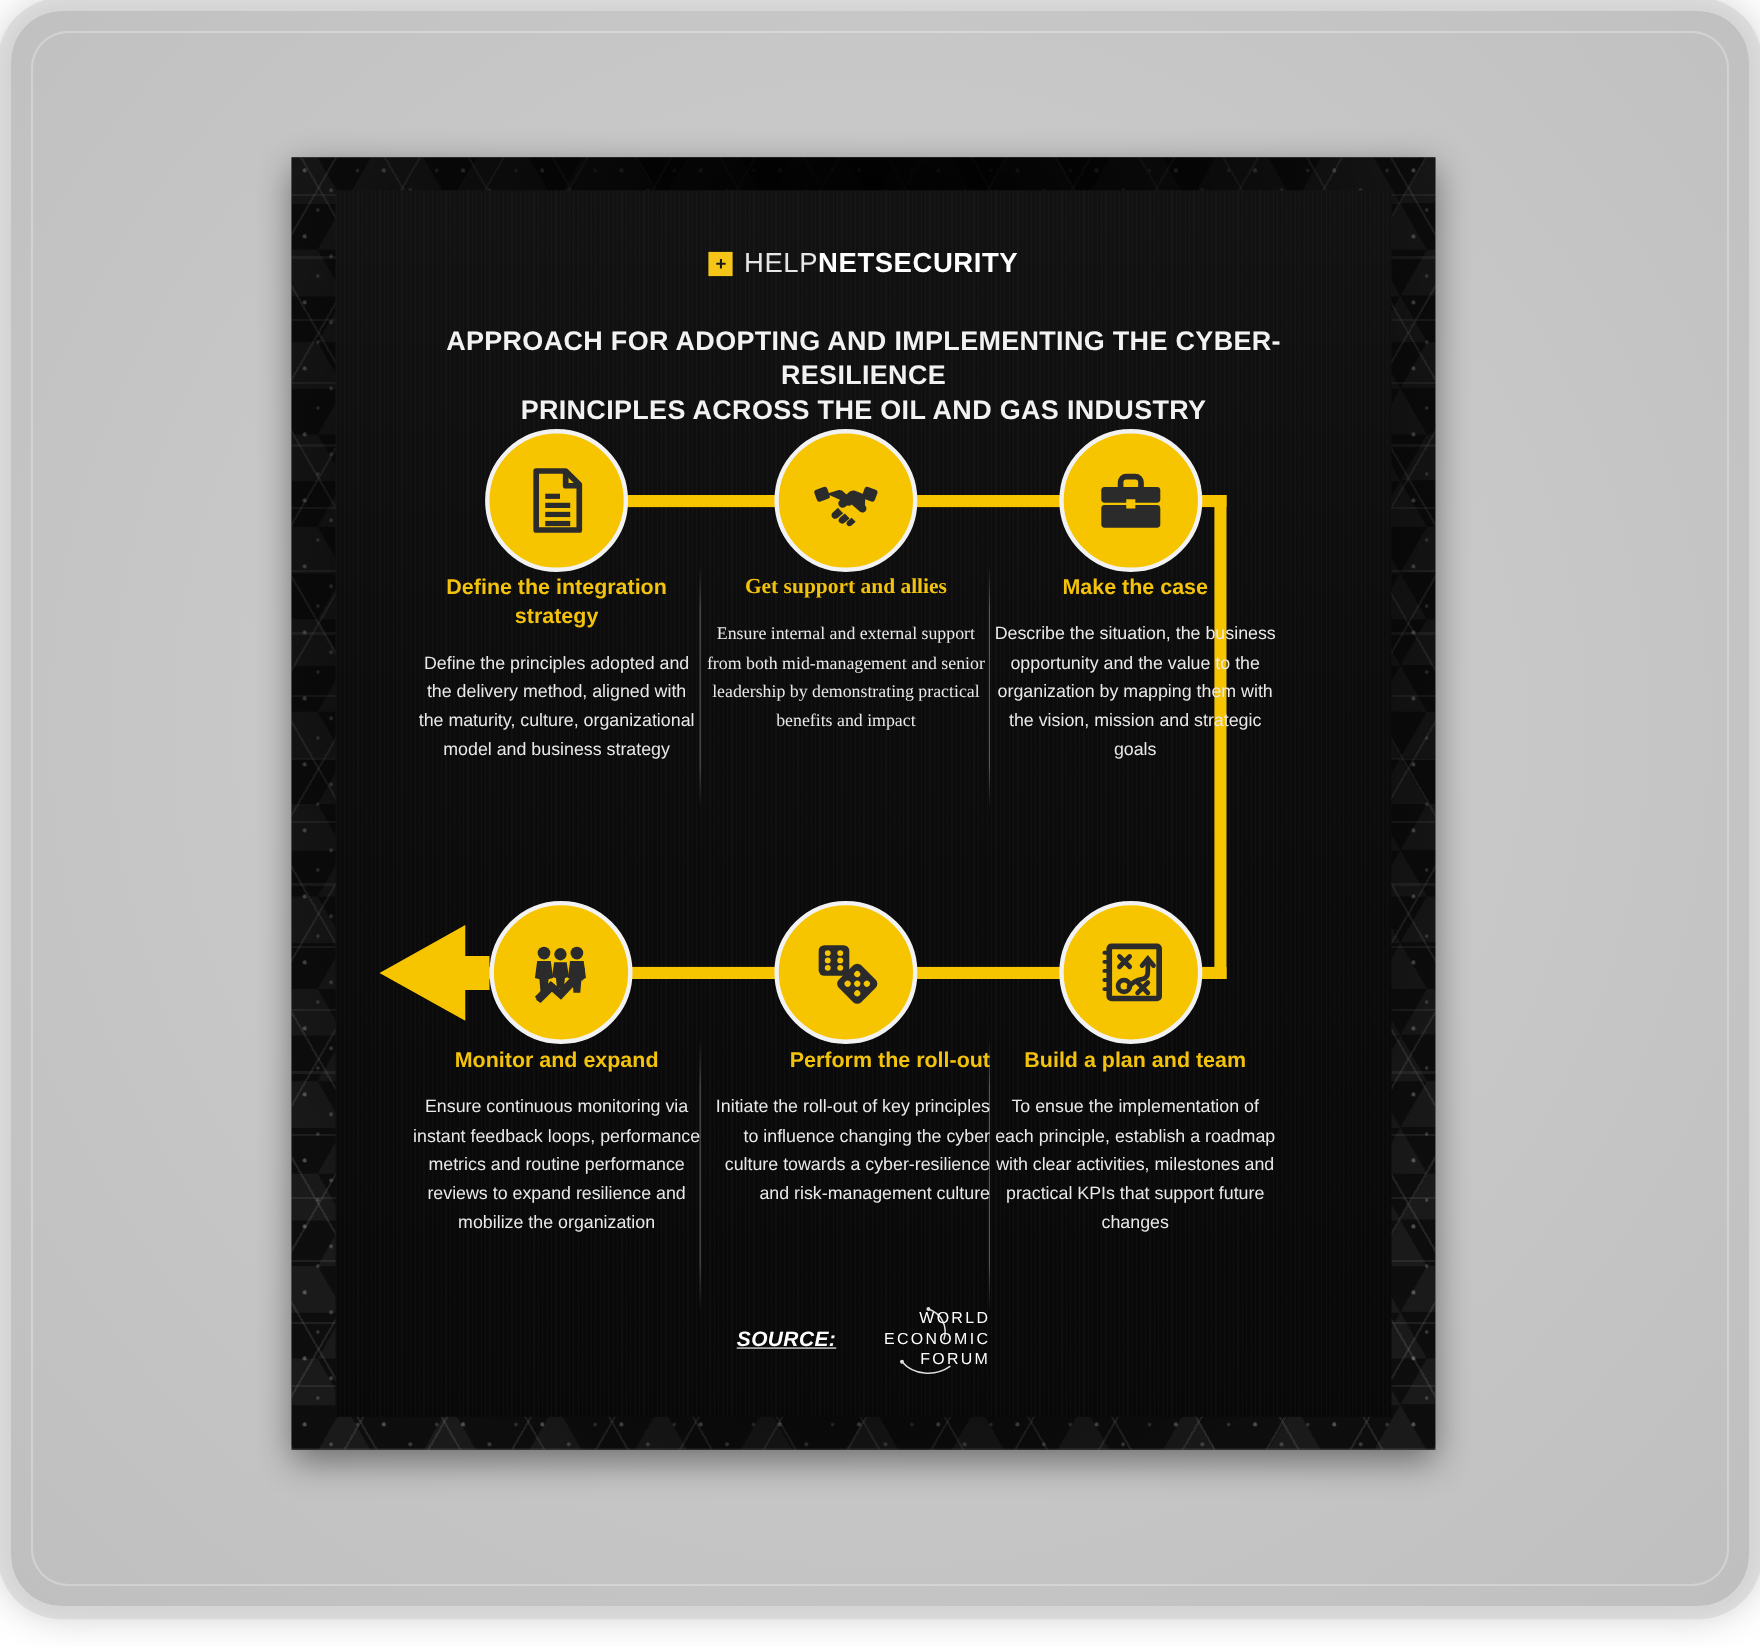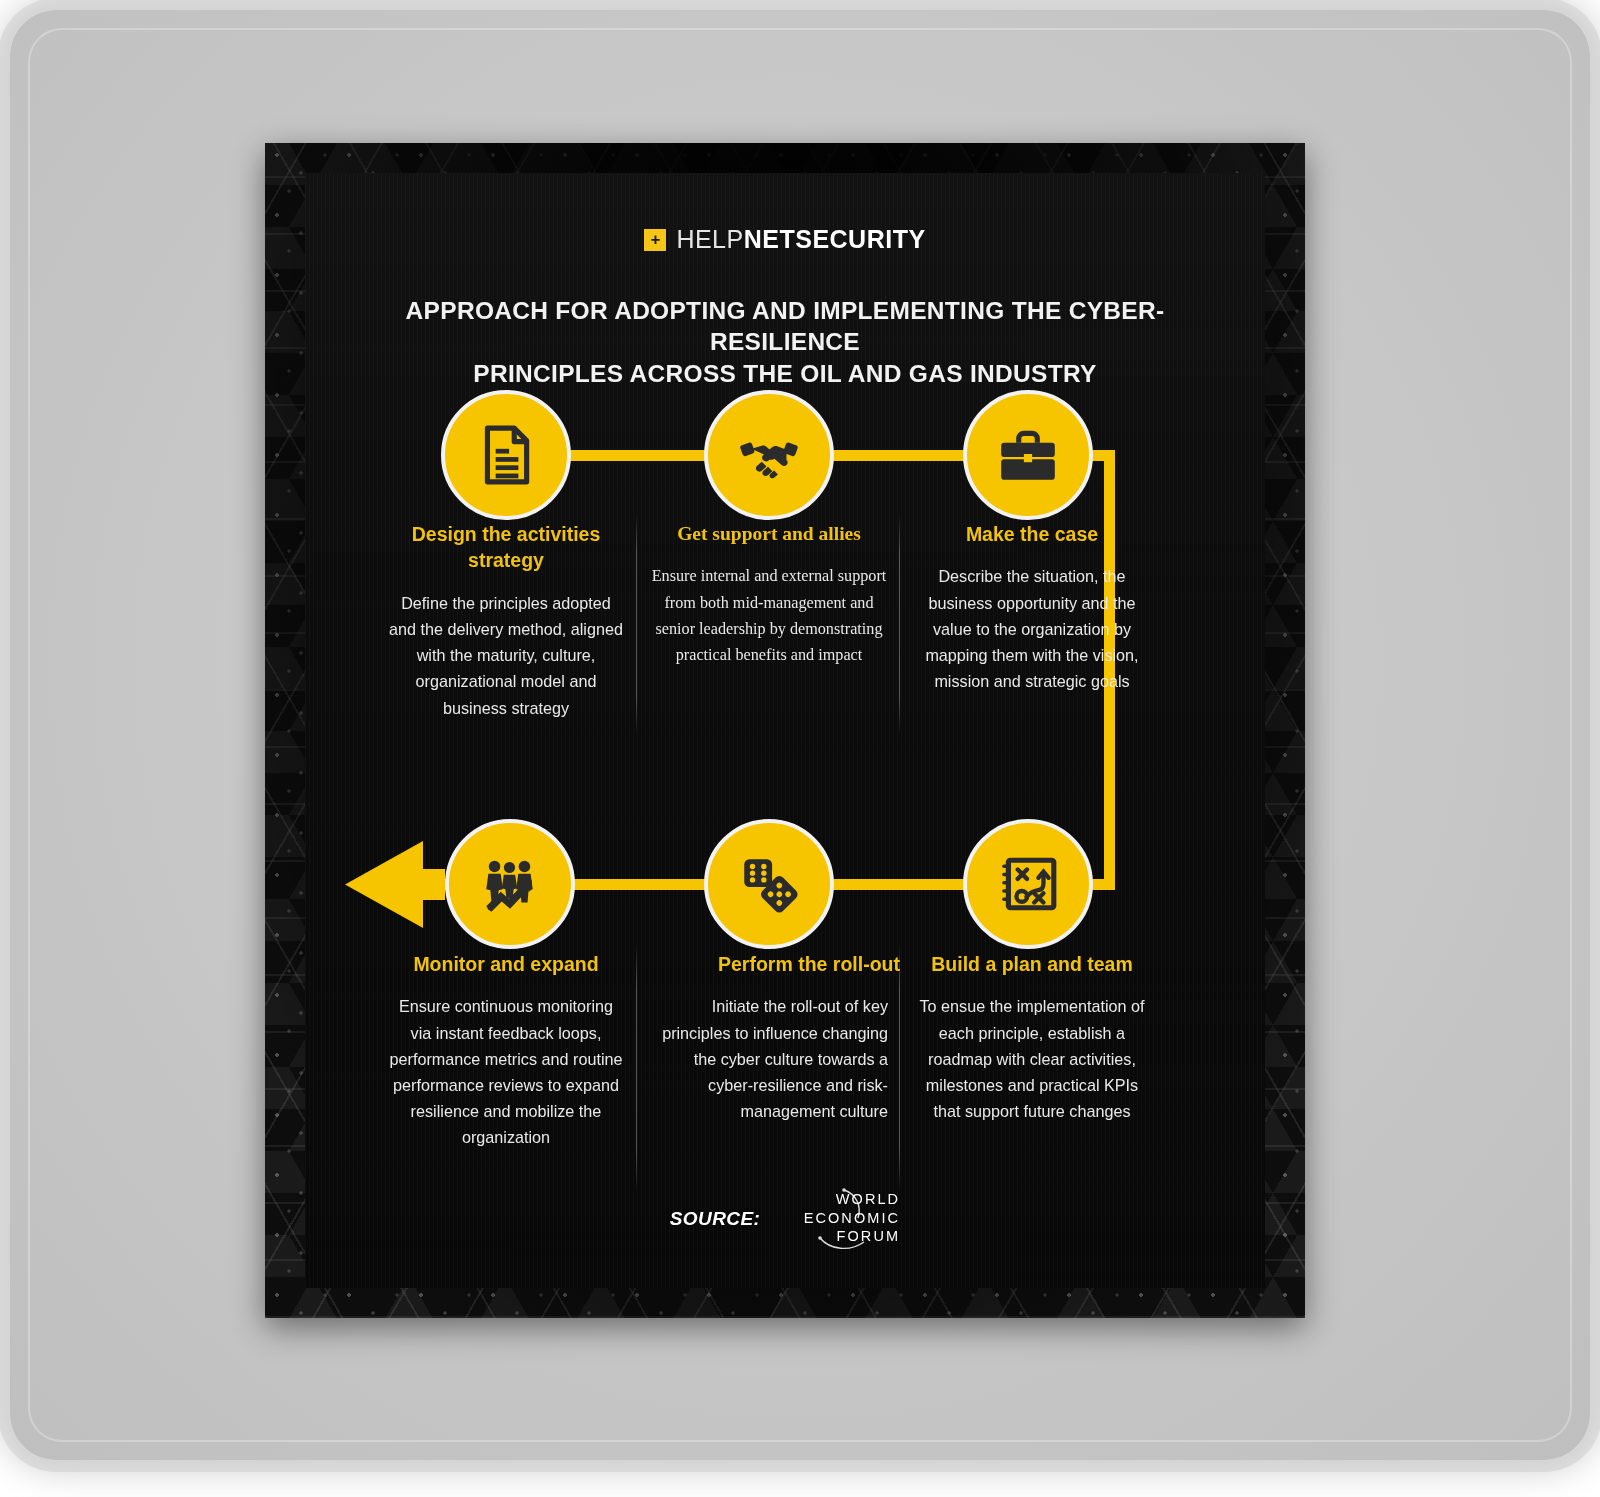--- a/index.html
+++ b/index.html
@@ -98,33 +98,33 @@
   .node svg{width:66px;height:66px;display:block;}
 
   
   .step{
     position:absolute;width:262px;text-align:center;
   }
   .step h3{
     margin:0 0 16px 0;color:#F2C20C;font-size:19.5px;font-weight:bold;line-height:1.35;
   }
   .step p{
-    margin:12px;color:#e9e9e9;font-size:16.2px;line-height:1.62;font-weight:400;
+    margin:0;color:#e9e9e9;font-size:16.2px;line-height:1.62;font-weight:400;
   }
   .divider{
     position:absolute;width:1px;background:linear-gradient(180deg,rgba(255,255,255,0) 0%,rgba(255,255,255,.32) 18%,rgba(255,255,255,.32) 82%,rgba(255,255,255,0) 100%);
   }
 
   
   .source{
     position:absolute;left:0;right:0;bottom:38px;
     display:flex;justify-content:center;align-items:center;gap:12px;
   }
   .source-label{
-    color:#ffffff;font-size:19px;font-weight:bold;font-style:italic;letter-spacing:.4px;
+    color:#ffffff;font-size:19px;font-weight:bold;font-style:italic;letter-spacing:.4px;text-decoration:underline;
   }
   .wef{position:relative;width:128px;height:62px;}
   .wef-lines{
     position:absolute;left:0;top:2px;width:128px;text-align:right;color:#fff;
     font-size:14.5px;letter-spacing:2.1px;line-height:1.28;
   }
   .wef svg{position:absolute;left:0;top:0;width:128px;height:62px;}
 </style>
 </head>
 <body>
@@ -248,21 +248,21 @@
         <path d="M22 18l9 9M31 18l-9 9"></path>
         <path d="M45 40l9 9M54 40l-9 9" transform="translate(-7 1)"></path>
         <path d="M30.5 44.5c4-5 8-6 11.5-6.5 3.5-.5 5-3 5-6.5V22"></path>
         <path d="M42 26l5-6 5 6"></path>
         <circle cx="26" cy="44" r="5.2"></circle>
       </g>
     </svg>
   </div>
 
   <div class="step" style="left:70px;top:348px;">
-    <h3>Design the activities strategy</h3>
+    <h3>Define the integration strategy</h3>
     <p>Define the principles adopted and the delivery method, aligned with the maturity, culture, organizational model and business strategy</p>
   </div>
   <div class="step" style="left:333px;top:348px;font-family:Liberation Serif, serif;">
     <h3>Get support and allies</h3>
     <p>Ensure internal and external support from both mid-management and senior leadership by demonstrating practical benefits and impact</p>
   </div>
   <div class="step" style="left:596px;top:348px;">
     <h3>Make the case</h3>
     <p>Describe the situation, the business opportunity and the value to the organization by mapping them with the vision, mission and strategic goals</p>
   </div>

